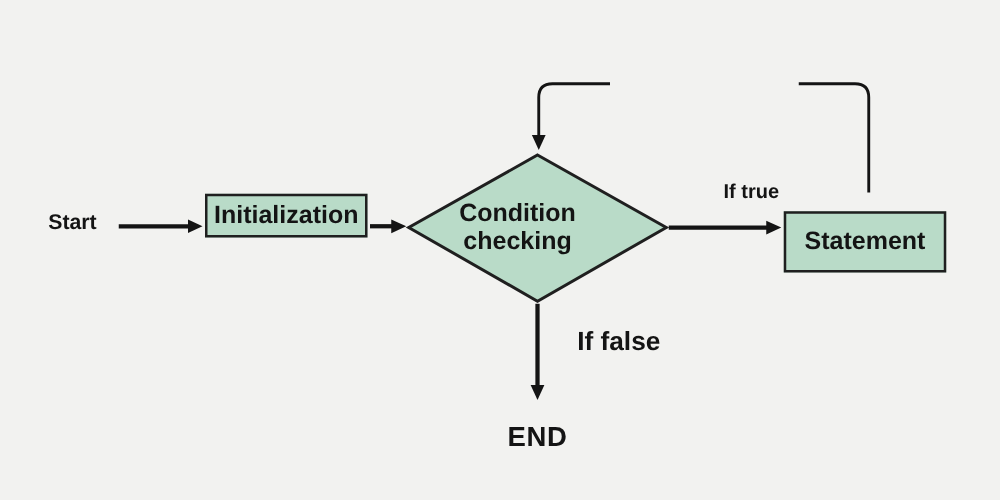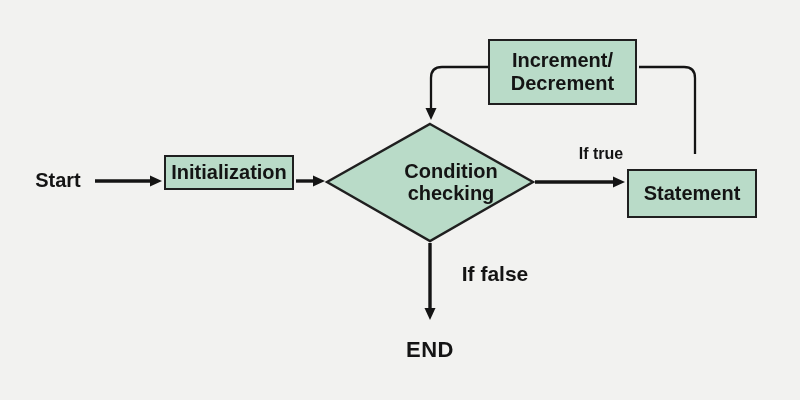--- a/index.html
+++ b/index.html
@@ -56,28 +56,28 @@
     color: var(--text, #141414);
     white-space: pre-line;
   }
   .flabel {
     position: absolute;
     font-weight: 700;
     color: var(--text, #141414);
     text-align: center;
     line-height: 1.2;
   }
-  .flabel.start { left: 26px;  top: 168px; width: 64px; font-size: 20px; }
+  .flabel.start { left: 26px;  top: 168px; width: 64px; font-size: 17px; }
   .flabel.iftrue { left: 525px; top: 144px; width: 72px; font-size: 16px; margin-left: 40px; }
   .flabel.iffalse { left: 456px; top: 261px; width: 78px; font-size: 21px; }
   .flabel.end { left: 397px; top: 337px; width: 66px; font-size: 22px; letter-spacing: 0.5px; }
   .node.init      { left: 164px; top: 155px; width: 130px; height: 35px; }
   .node.statement { left: 627px; top: 169px; width: 130px; height: 49px; }
   .node.increment { left: 488px; top: 39px;  width: 149px; height: 66px; }
-  .diamond-label.cond { left: 373px; top: 157px; width: 156px; height: 50px; }
+  .diamond-label.cond { left: 336px; top: 157px; width: 156px; height: 50px; }
 </style>
 </head>
 <body>
 
 <div class="canvas" style="--bg: #f2f2f0; --node-fill: #b9dbc8; --node-border: #1f1f1f; --line: #141414; --text: #141414;">
 
   <svg class="edges-svg" viewBox="0 0 800 400" xmlns="http://www.w3.org/2000/svg">
     <defs>
       <marker id="ah" markerUnits="userSpaceOnUse" markerWidth="14" markerHeight="14" refX="1" refY="6" orient="auto">
         <path class="arrowhead" d="M0,0.5 L12,6 L0,11.5 Z"></path>
@@ -103,20 +103,18 @@
 
   <div class="node init">Initialization</div>
 
   <div class="diamond-label cond">Condition
 checking</div>
 
   <div class="flabel iftrue">If true</div>
 
   <div class="node statement">Statement</div>
 
-  <div class="node increment">Increment/
-Decrement</div>
 
   <div class="flabel iffalse">If false</div>
 
   <div class="flabel end">END</div>
 
 </div>
 
 </body></html>

